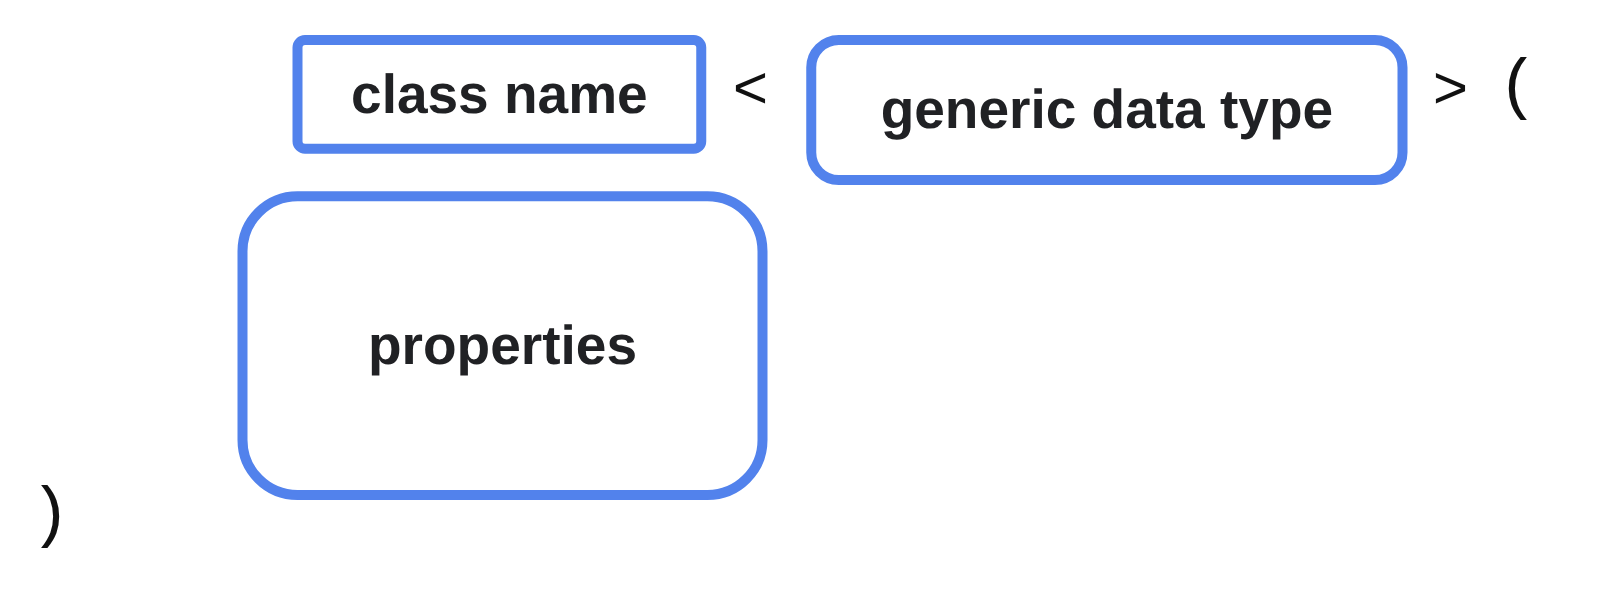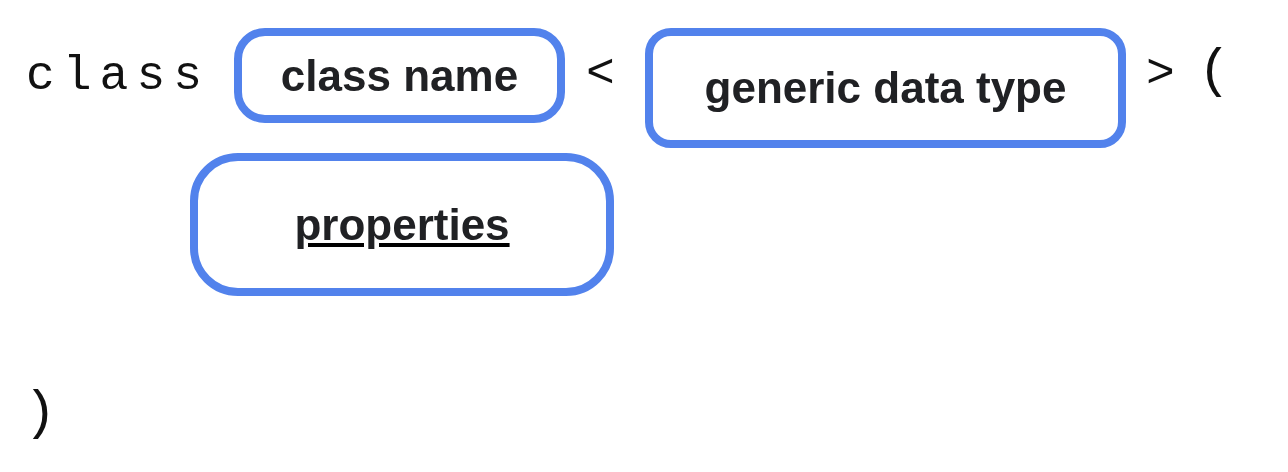--- a/index.html
+++ b/index.html
@@ -55,40 +55,38 @@
   .slot-label {
     font-family: "Liberation Sans", sans-serif;
     font-weight: bold;
     font-size: 44px;
     color: var(--label-text);
     white-space: nowrap;
   }
   .slot-class-name {
     left: 234px; top: 28px;
     width: 331px; height: 95px;
-    border-radius: 31px;
+    border-radius: 10px;
   }
   .slot-generic-type {
     left: 645px; top: 28px;
     width: 481px; height: 120px;
     border-radius: 26px;
   }
   .slot-properties {
     left: 190px; top: 153px;
-    width: 424px; height: 143px;
+    width: 424px; height: 247px;
     border-radius: 48px;
-    text-decoration: underline;
   }
 </style>
 </head>
 <body>
 
 <div class="canvas">
 
-  <span class="code kw">class</span>
 
   <span class="slot slot-class-name">
     <span class="slot-label">class name</span>
   </span>
 
   <span class="code sym sym-lt">&lt;</span>
 
   <span class="slot slot-generic-type">
     <span class="slot-label">generic data type</span>
   </span>

